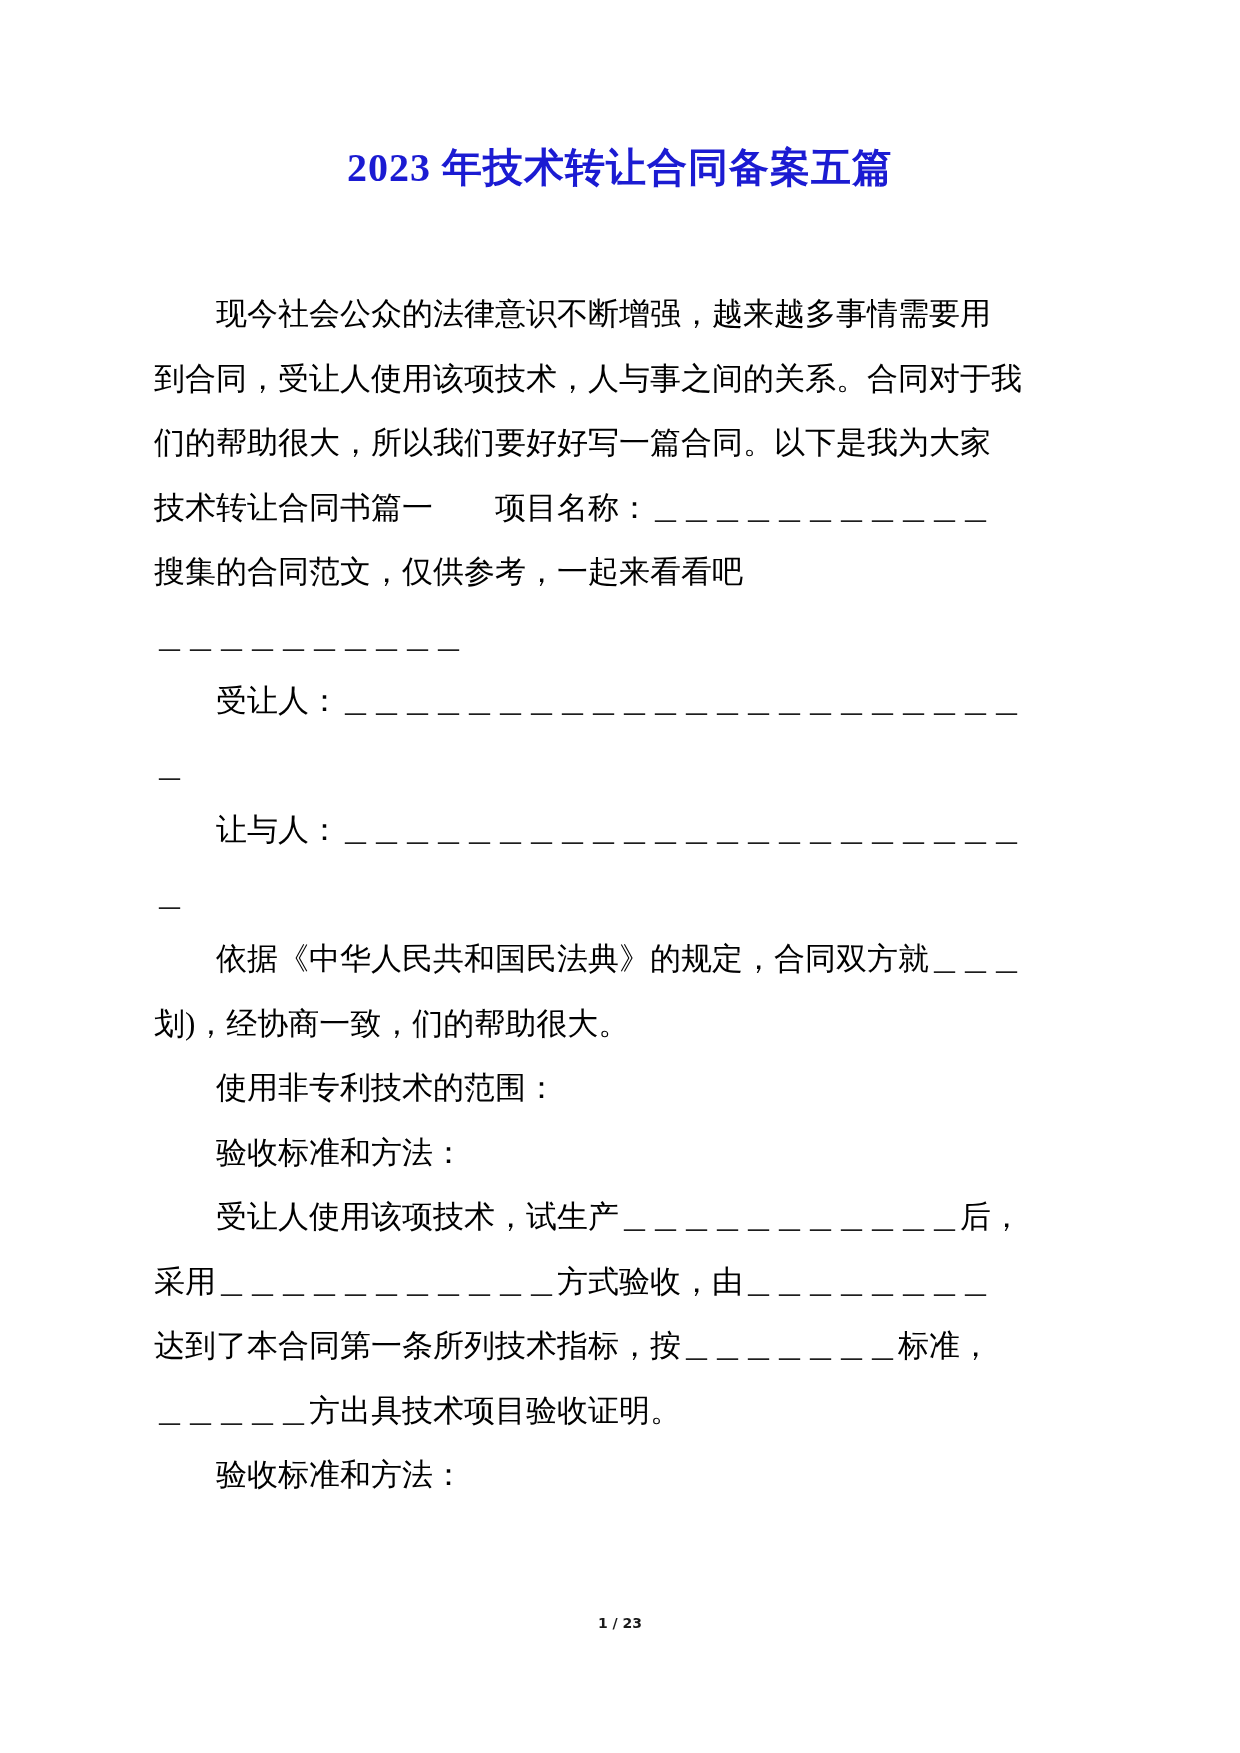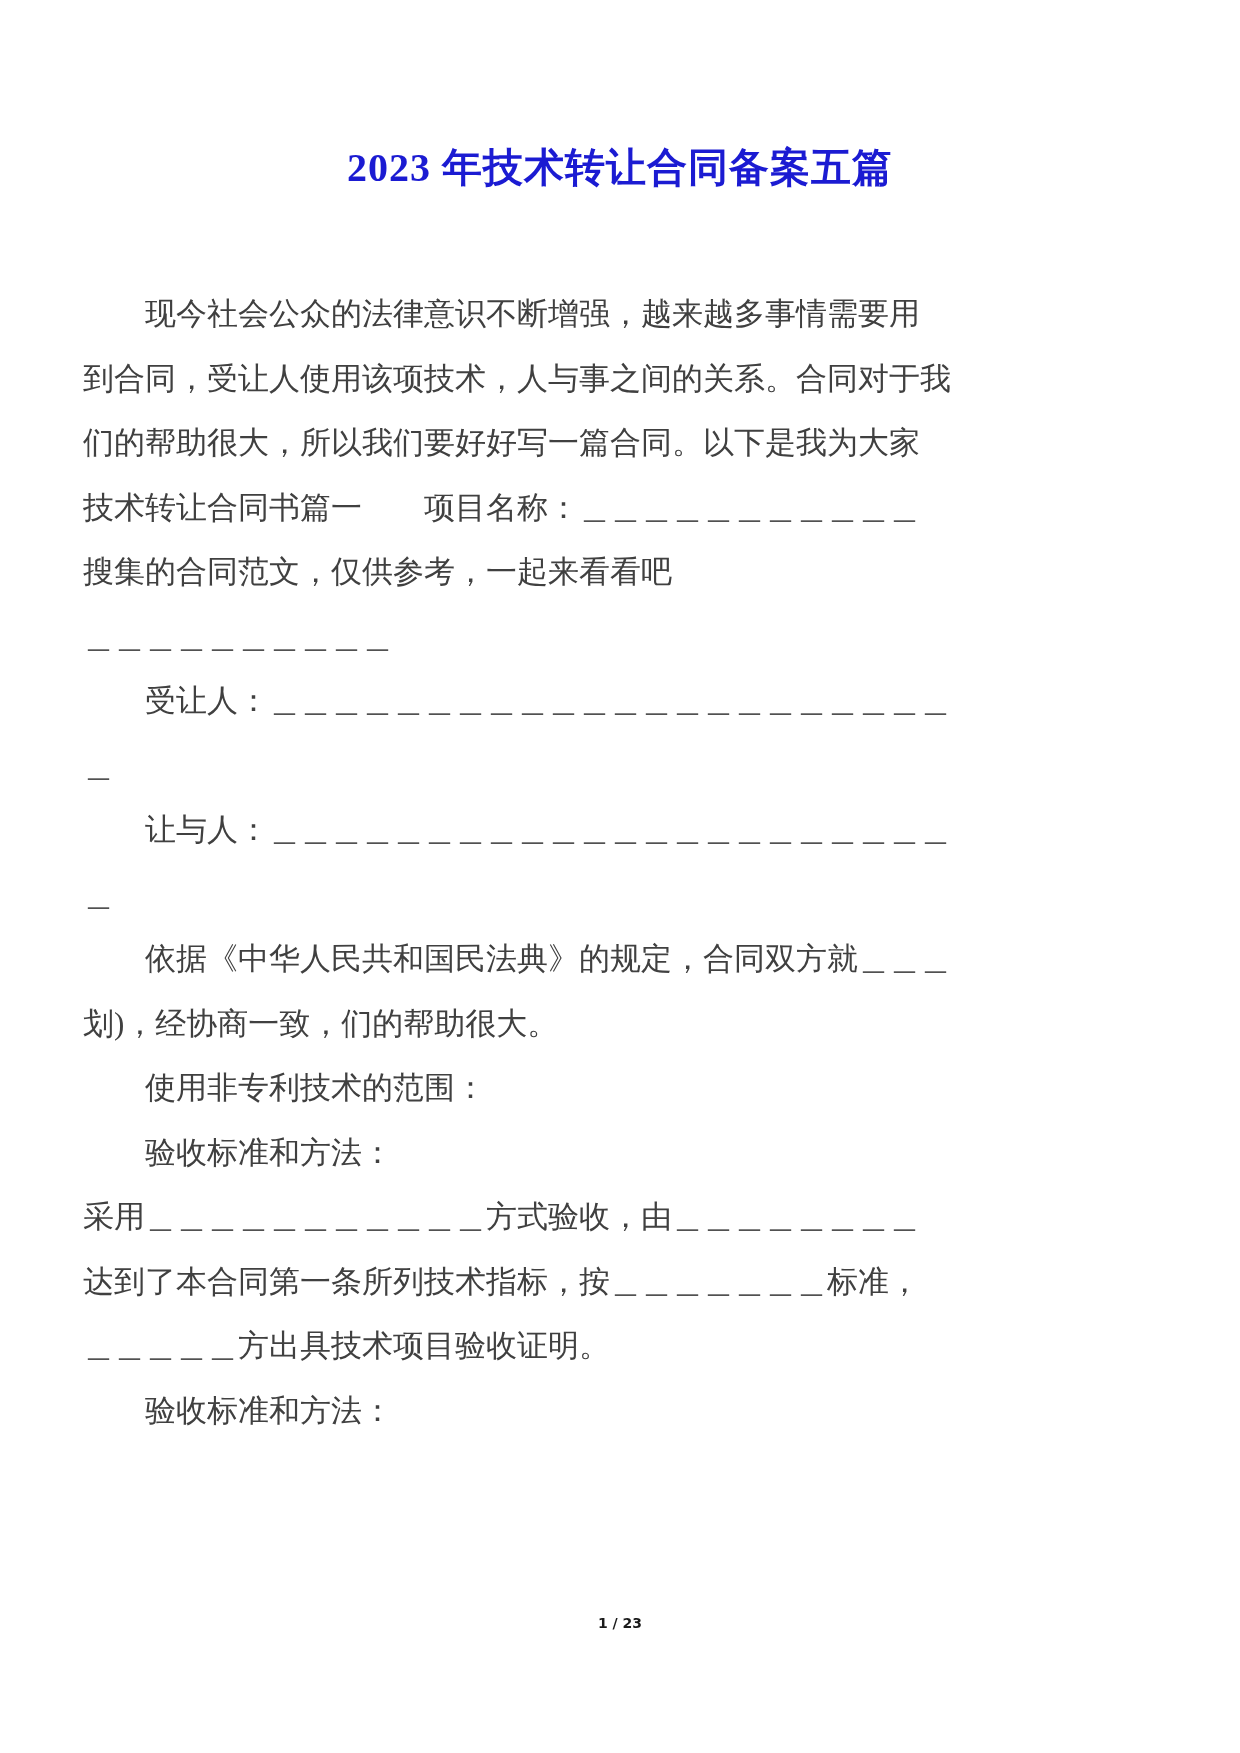--- a/index.html
+++ b/index.html
@@ -7,21 +7,21 @@
     padding: 0;
     background: #ffffff;
   }
   .page {
     position: relative;
     width: 1240px;
     height: 1753px;
     background: #ffffff;
     overflow: hidden;
     box-sizing: border-box;
-    padding: 0 83px;
+    padding: 0 116px;
     font-family: "Liberation Serif", "DejaVu Serif", serif;
   }
   .doc-title {
     margin: 140px 0 0 0;
     text-align: center;
     font-size: 40px;
     font-weight: bold;
     line-height: 56px;
     letter-spacing: 1px;
     color: #1b1bd2; 
@@ -54,35 +54,36 @@
     color: #1a1a1a;
   }
 </style>
 </head>
 <body>
 
 <div class="page">
 
   <h1 class="doc-title" style="color: rgb(27, 27, 210);">2023 年技术转让合同备案五篇</h1>
 
-  <div class="doc-body" style="color: #404040;">
+  <div class="doc-body" style="color: #000000; margin-left: 38px;">
     <p class="line indent">现今社会公众的法律意识不断增强，越来越多事情需要用</p>
     <p class="line">到合同，受让人使用该项技术，人与事之间的关系。合同对于我</p>
     <p class="line">们的帮助很大，所以我们要好好写一篇合同。以下是我为大家</p>
     <p class="line">技术转让合同书篇一　　项目名称：＿＿＿＿＿＿＿＿＿＿＿</p>
     <p class="line">搜集的合同范文，仅供参考，一起来看看吧</p>
     <p class="line">＿＿＿＿＿＿＿＿＿＿</p>
     <p class="line indent">受让人：＿＿＿＿＿＿＿＿＿＿＿＿＿＿＿＿＿＿＿＿＿＿</p>
     <p class="line">＿</p>
     <p class="line indent">让与人：＿＿＿＿＿＿＿＿＿＿＿＿＿＿＿＿＿＿＿＿＿＿</p>
     <p class="line">＿</p>
     <p class="line indent">依据《中华人民共和国民法典》的规定，合同双方就＿＿＿</p>
     <p class="line">划)，经协商一致，们的帮助很大。</p>
     <p class="line indent">使用非专利技术的范围：</p>
     <p class="line indent">验收标准和方法：</p>
+    <p class="line indent">受让人使用该项技术，试生产＿＿＿＿＿＿＿＿＿＿＿后，</p>
     <p class="line">采用＿＿＿＿＿＿＿＿＿＿＿方式验收，由＿＿＿＿＿＿＿＿</p>
     <p class="line">达到了本合同第一条所列技术指标，按＿＿＿＿＿＿＿标准，</p>
     <p class="line">＿＿＿＿＿方出具技术项目验收证明。</p>
     <p class="line indent">验收标准和方法：</p>
   </div>
 
   <div class="page-footer">
     <span>1 / 23</span>
   </div>
 

